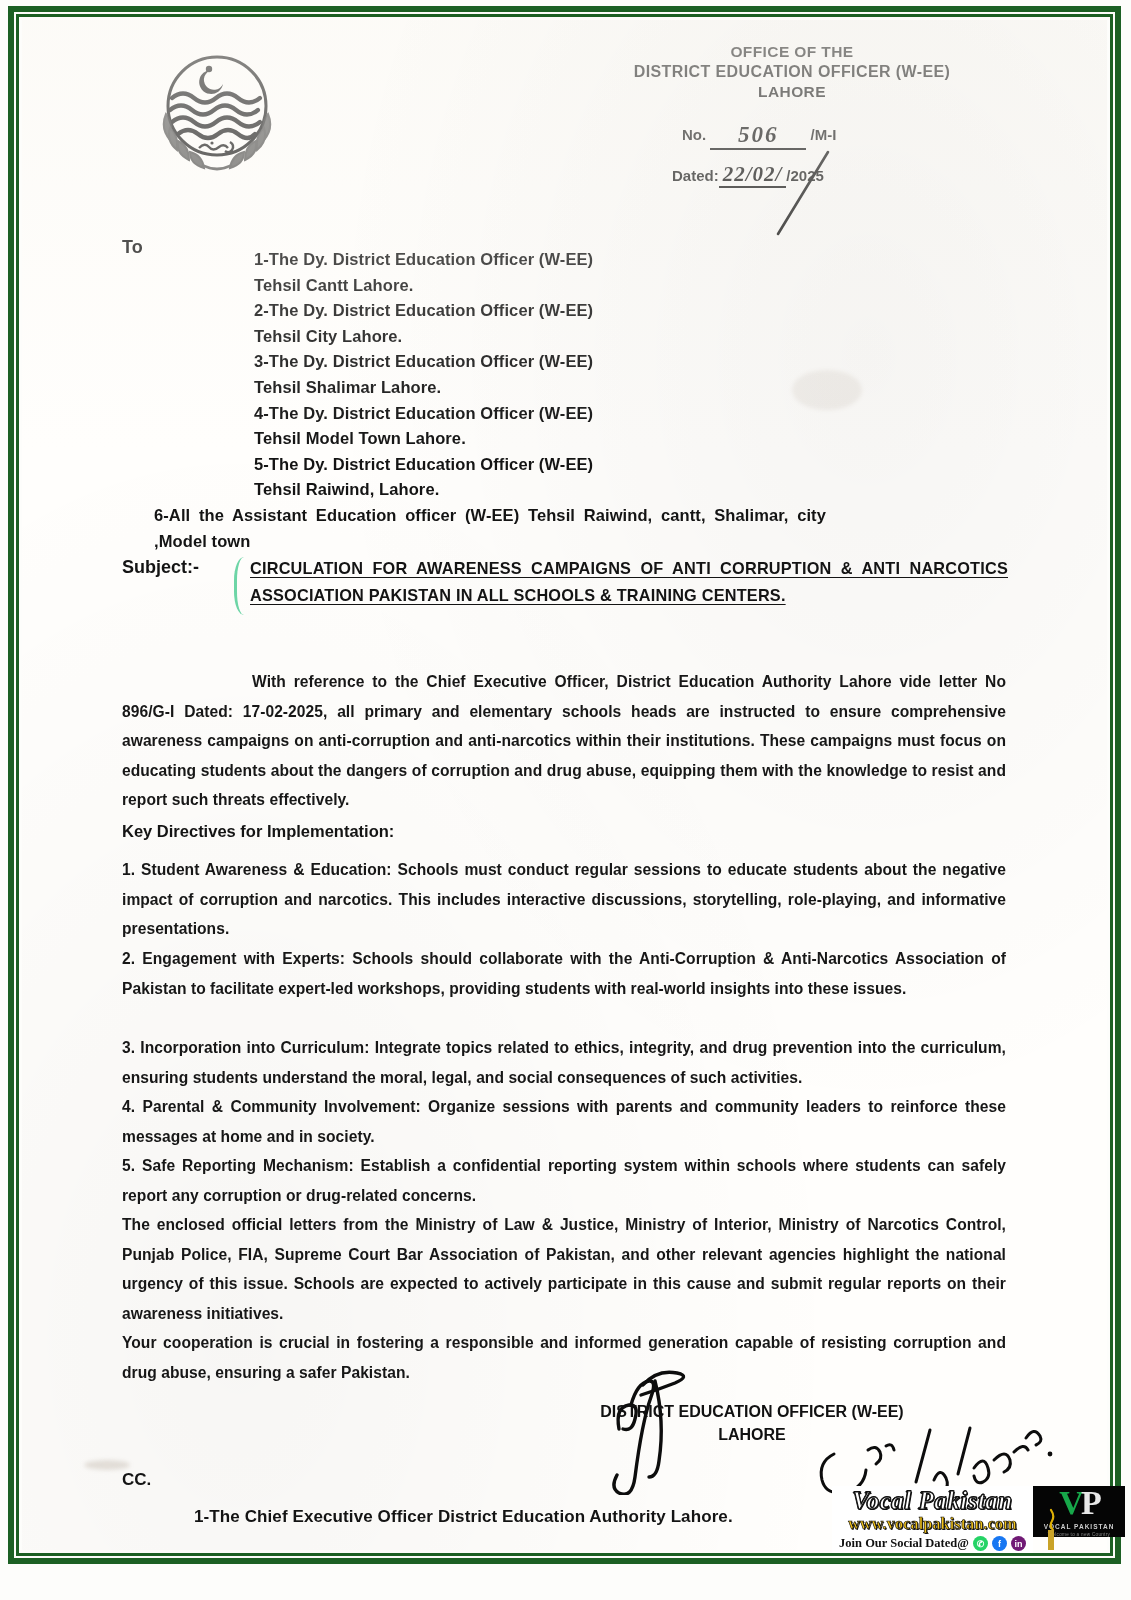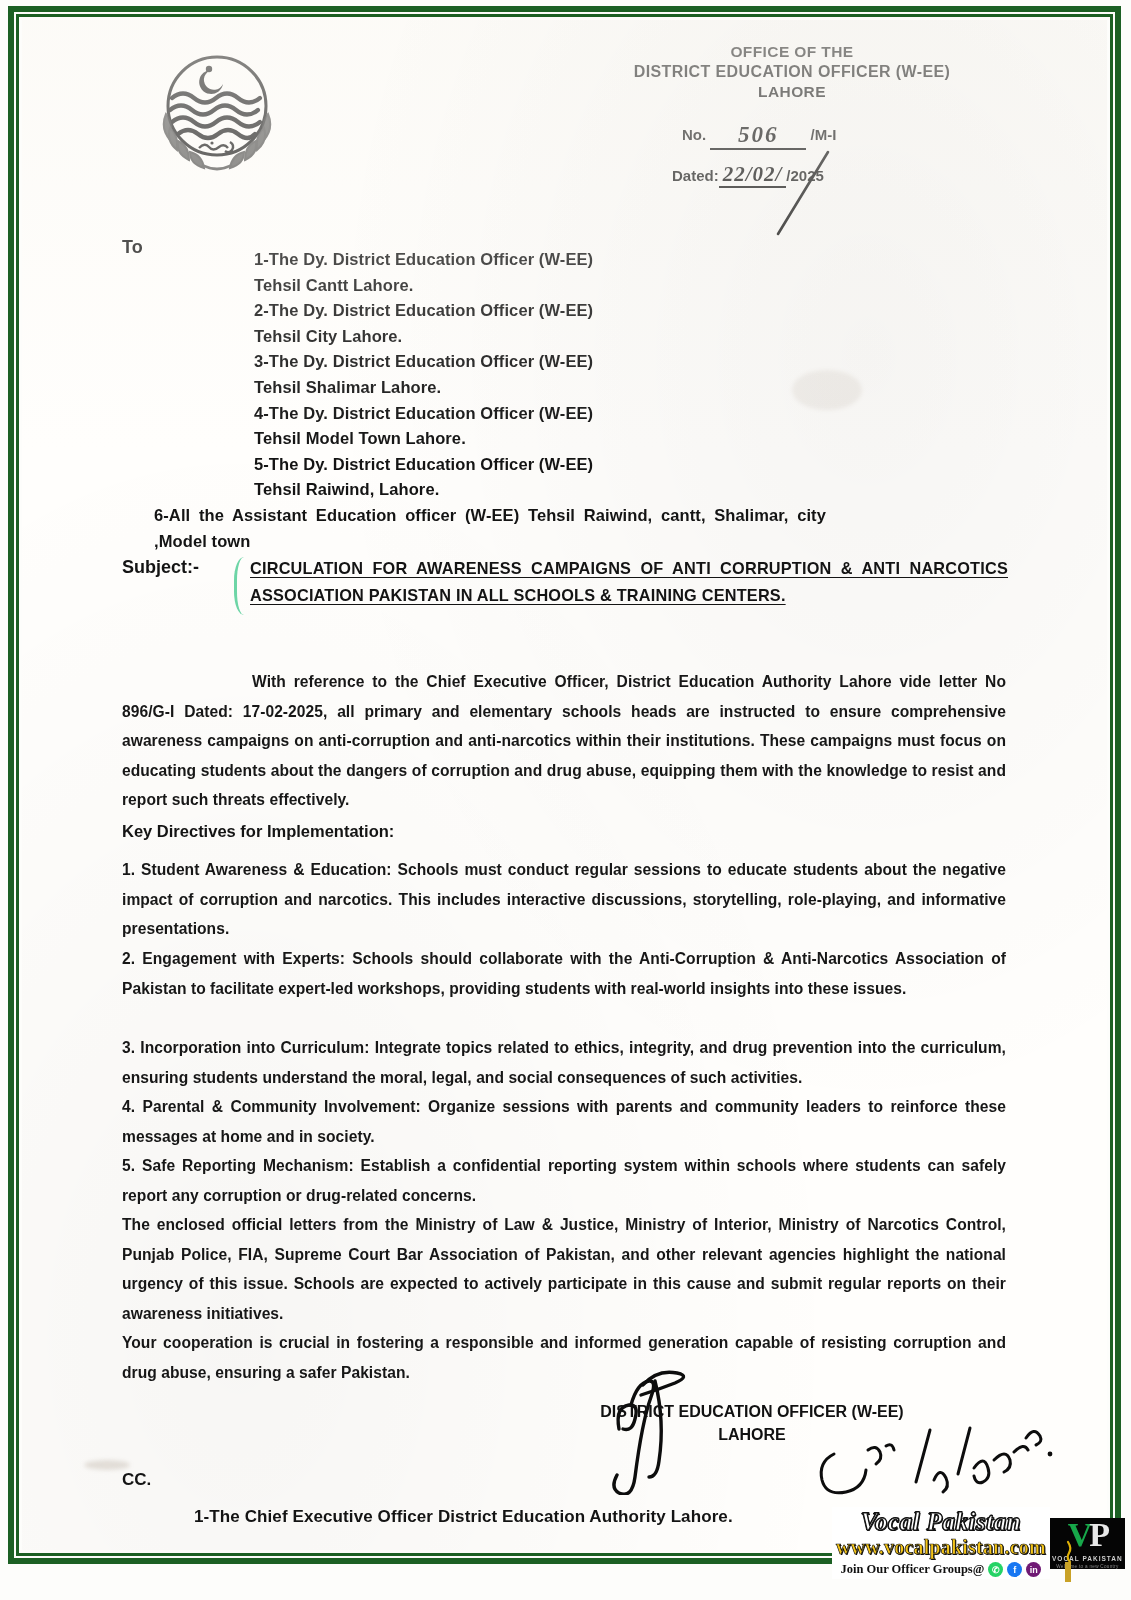--- a/index.html
+++ b/index.html
@@ -154,41 +154,41 @@
     font-size:17px;font-weight:bold;
   }
   .cc-item{
     position:absolute;left:172px;top:1282px;width:800px;
     font-size:17px;font-weight:bold;letter-spacing:.1px;
     white-space:nowrap;
   }
 
   
   .watermark{
-    position:absolute;right:6px;bottom:8px;
+    position:absolute;right:6px;bottom:16px;
     width:293px;height:98px;
-    display:flex;align-items:center;
+    display:flex;align-items:flex-start;
   }
   .wm-text{
     flex:1;background:#ffffff;
     display:flex;flex-direction:column;
     align-items:center;justify-content:center;
     padding:2px 4px;box-sizing:border-box;
   }
   .wm-title{
     font-family:"Liberation Serif", serif;
     font-style:italic;font-weight:bold;
     font-size:25px;color:#ffffff;
     -webkit-text-stroke:1.2px #111;
     text-shadow:1px 1px 0 #111,-1px 0 0 #111,0 -1px 0 #111,0 1px 0 #111;
     letter-spacing:.5px;line-height:26px;
   }
   .wm-url{
     font-family:"Liberation Serif", serif;
-    font-weight:bold;font-size:20px;
+    font-weight:bold;font-size:16px;
     color:#f5c518;
     -webkit-text-stroke:.7px #111;
     text-shadow:1px 1px 0 #111;
     letter-spacing:.2px;margin-top:1px;
   }
   .wm-join{
     display:flex;align-items:center;gap:4px;
     font-family:"Liberation Serif", serif;
     font-size:12.5px;color:#111;margin-top:3px;font-weight:bold;
   }
@@ -370,21 +370,21 @@
     <div class="smudge" style="left:62px;top:1440px;width:46px;height:10px;"></div>
     <div class="smudge" style="left:770px;top:350px;width:70px;height:40px;opacity:.5;"></div>
     <div class="scan-tint"></div>
   </div>
 
   <div class="watermark">
     <div class="wm-text">
       <div class="wm-title">Vocal Pakistan</div>
       <div class="wm-url">www.vocalpakistan.com</div>
       <div class="wm-join">
-        <span>Join Our Officer Groups@</span>
+        <span>Join Our Social Dated@</span>
         <span class="soc wa">✆</span>
         <span class="soc fb">f</span>
         <span class="soc li">in</span>
       </div>
     </div>
     <div class="wm-logo">
       <svg class="torch" viewBox="0 0 16 44">
         <path d="M8 2 q4 6 1 11 q-3 5 1 9" stroke="#e0b106" stroke-width="2.2" fill="none" stroke-linecap="round"></path>
         <rect x="5" y="22" width="6" height="20" fill="#c9a227"></rect>
       </svg>

